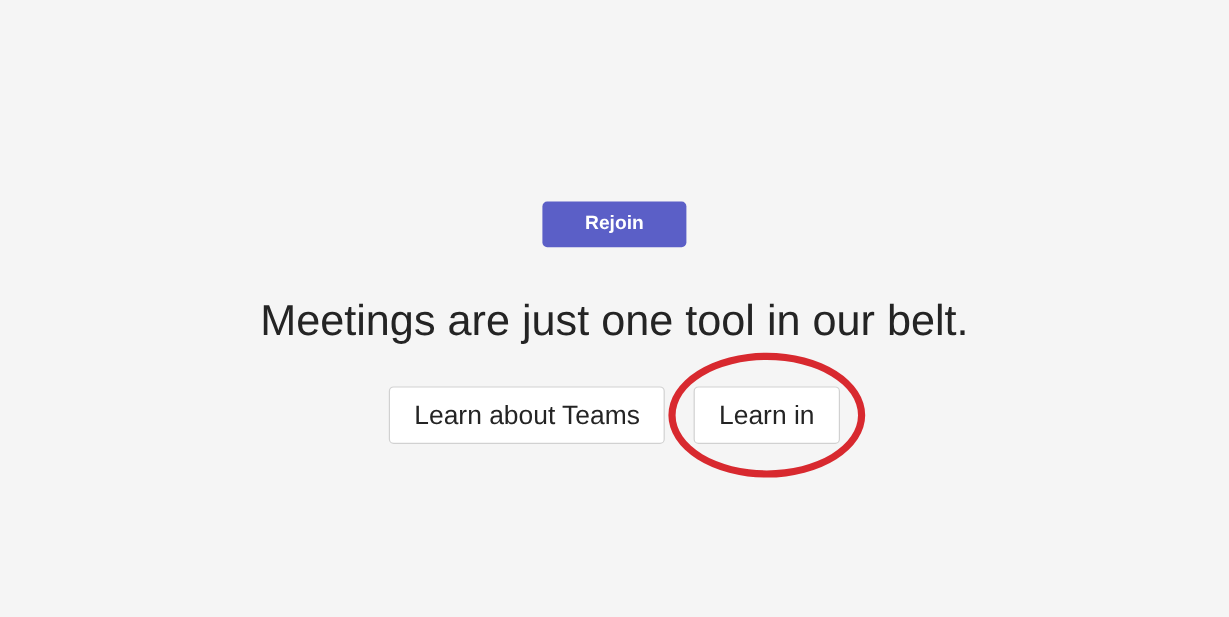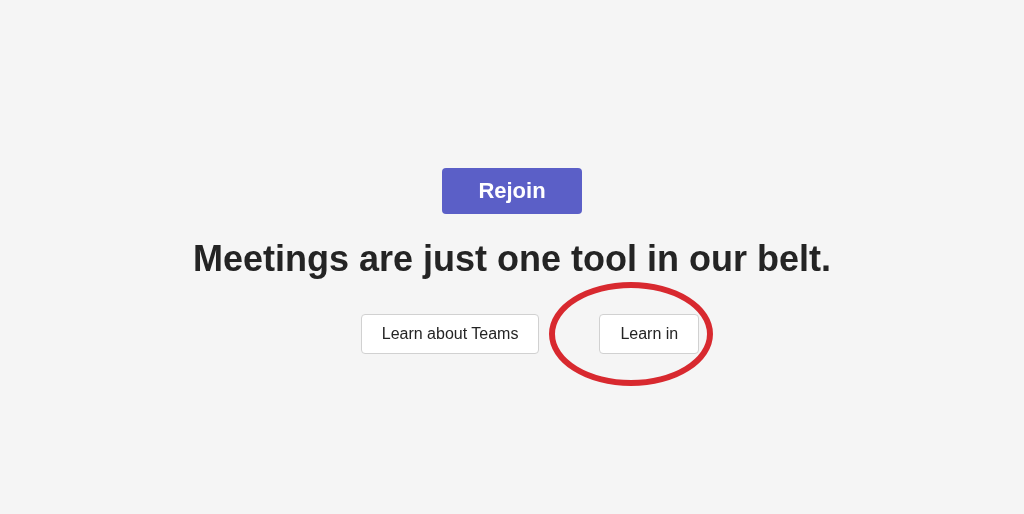--- a/index.html
+++ b/index.html
@@ -17,49 +17,48 @@
       flex-direction: column;
       align-items: center;
       padding-top: 168px;
     }
     .rejoin-btn {
       background: #5b5fc7;
       color: #fff;
       border: none;
       border-radius: 4px;
       padding: 10px 36px;
-      font-size: 22px;
+      font-size: 16px;
       font-weight: 600;
       font-family: inherit;
       cursor: pointer;
     }
     .headline {
-      margin-top: 24px;
+      margin-top: 40px;
       font-size: 36px;
-      font-weight: 700;
+      font-weight: 400;
       color: #242424;
       text-align: center;
     }
     .btn-row {
       margin-top: 34px;
       display: flex;
       gap: 24px;
       align-items: center;
     }
     .secondary-btn {
       background: #fff;
       border: 1px solid #d1d1d1;
       border-radius: 4px;
       padding: 10px 20px;
-      font-size: 16px;
+      font-size: 22px;
       font-weight: 400;
       color: #242424;
       font-family: inherit;
       cursor: pointer;
-      margin-left: 36px;
     }
     .signin-wrapper {
       position: relative;
       display: flex;
       align-items: center;
     }
     .highlight-ellipse {
       position: absolute;
       border: 6px solid #d8292f;
       border-radius: 50%;

